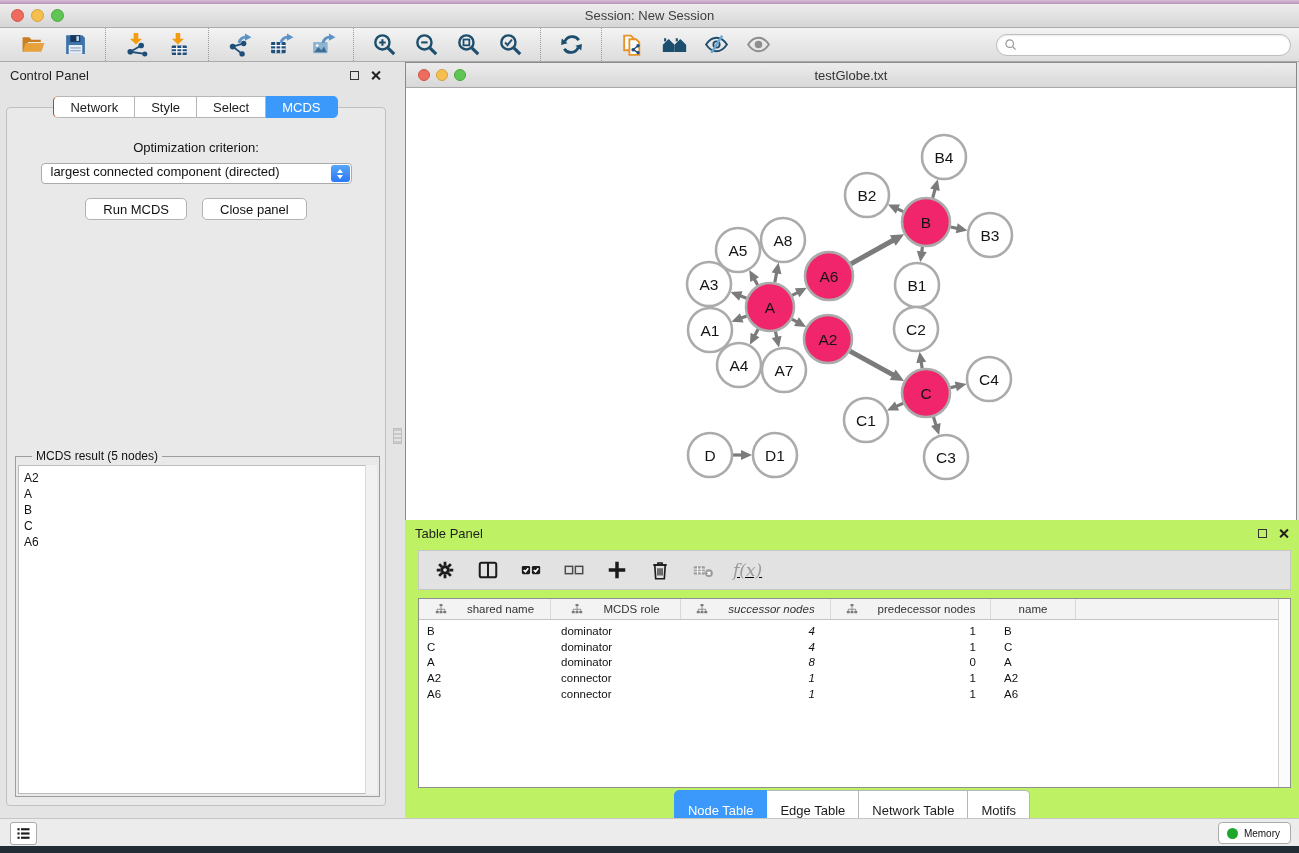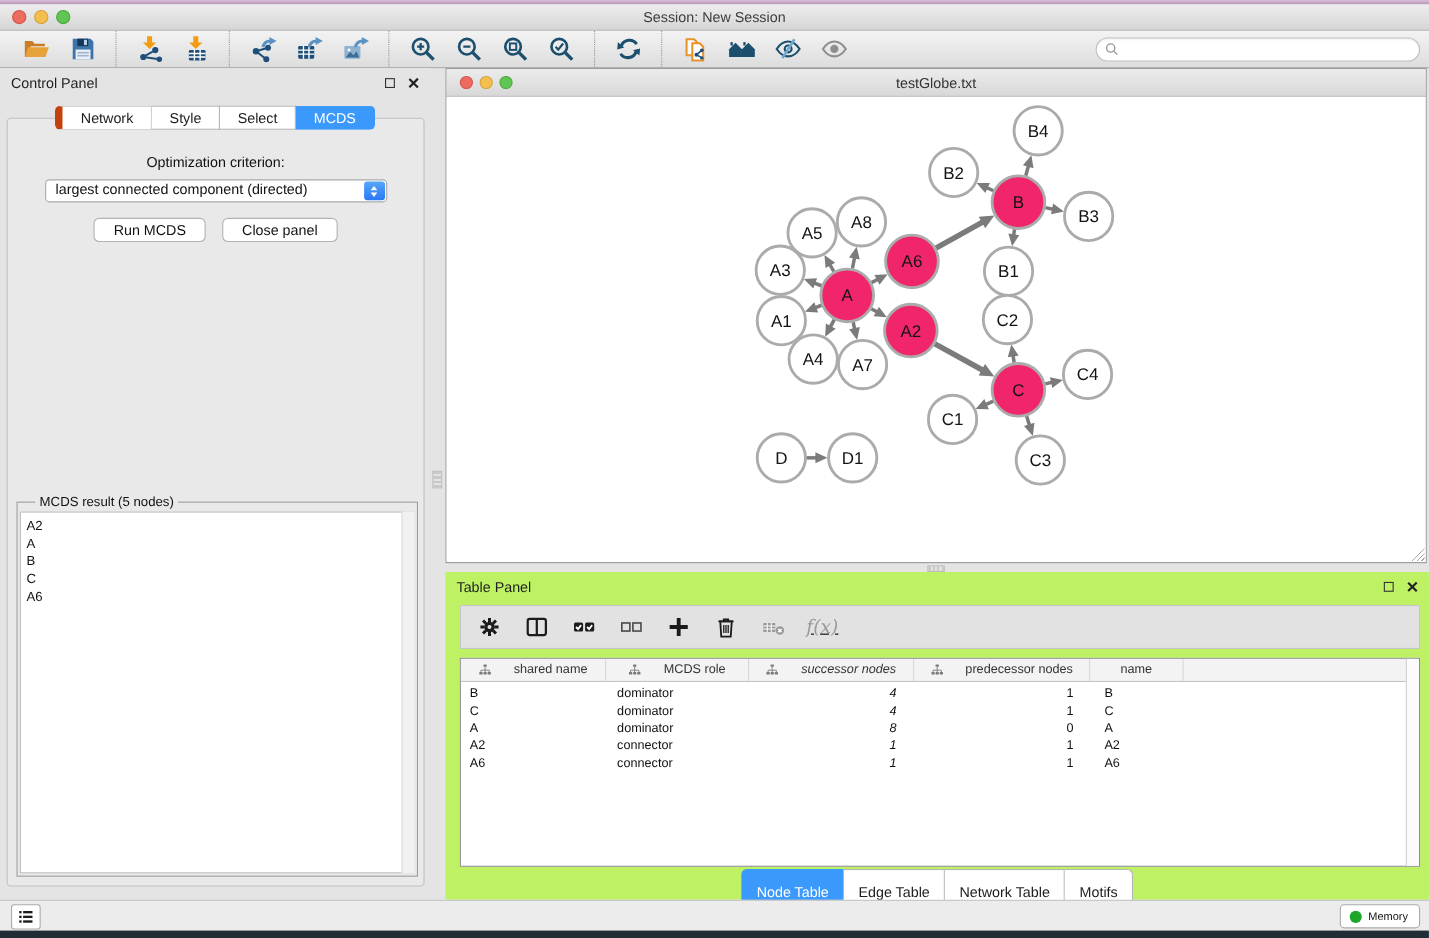--- a/index.html
+++ b/index.html
@@ -48,21 +48,21 @@
   .close-btn::before,.close-btn::after { content:""; position:absolute; left:5px; top:0;
     width:2.4px; height:11px; background:#222; }
   .close-btn::before { transform:rotate(45deg); }
   .close-btn::after { transform:rotate(-45deg); }
 
   
   .control-panel { position:absolute; left:0; top:62px; width:391px; height:756px; background:#e4e4e4; }
   .cp-tabs { position:absolute; left:0; top:34px; width:100%; display:flex; justify-content:center; z-index:3; }
   .cp-tab { height:22px; padding:0 16px; background:#fff; border:1px solid #b6b6b6; border-left:none;
     font-size:13px; color:#1c1c1c; display:flex; align-items:center; cursor:pointer; }
-  .cp-tab:first-child { border-left:7px solid #c2410c; border-radius:5px 0 0 5px;text-align:right; }
+  .cp-tab:first-child { border-left:1px solid #c2410c; border-radius:5px 0 0 5px;text-align:right; }
   .cp-tab:last-child { border-radius:0 5px 5px 0; }
   .cp-tab.selected { background:#3b99fc; border-color:#3b99fc; color:#fff; }
   .cp-content { position:absolute; left:6px; top:45px; right:5px; bottom:12px;
     background:#e9e9e9; border:1px solid #c0c0c0; border-radius:4px; }
   .opt-label { margin-top:32px; text-align:center; font-size:13px; color:#111; }
   .opt-select { position:relative; margin:8px auto 0; width:311px; height:21px; background:#fff;
     border:1px solid #ababab; border-radius:4px; display:flex; align-items:flex-start; padding-left:9px;
     font-size:13px; color:#111; cursor:pointer; }
   .opt-stepper { position:absolute; right:1px; top:1px; width:19px; height:17px; border-radius:3px;
     background:linear-gradient(#56a7f9,#2a78f5); display:flex; flex-direction:column;
@@ -82,21 +82,21 @@
     background:#f1f1f1; border-left:1px solid #d9d9d9; }
   .result-item { height:16px; }
 
   
   .v-grip { position:absolute; left:393px; top:428px; width:9px; height:16px;
     background:repeating-linear-gradient(#c9c9c9 0 2px, #e4e4e4 2px 4px); border:1px solid #bfbfbf; }
   .h-grip { position:absolute; left:843px; top:514px; width:16px; height:6px;
     background:repeating-linear-gradient(90deg,#c9c9c9 0 2px, #e4e4e4 2px 4px); border:1px solid #bfbfbf; }
 
   
-  .net-window { position:absolute; left:405px; top:62px; width:892px; height:450px;
+  .net-window { position:absolute; left:405px; top:62px; width:892px; height:527px;
     border:1px solid #8a8a8a; background:#fff; }
   .net-titlebar { position:relative; height:25px; background:linear-gradient(#ececec,#d8d8d8);
     border-bottom:1px solid #a8a8a8; display:flex; align-items:center; }
   .net-lights { position:absolute; left:12px; top:6px; display:flex; gap:6px; }
   .net-lights .light { width:12px; height:12px; }
   .net-title { width:100%; text-align:center; font-size:13px; color:#333; }
   .net-canvas { position:absolute; left:0; top:25px; right:0; bottom:0; background:#fff; overflow:hidden; }
   .net-canvas svg { width:100%; height:100%; }
   .net-resize { position:absolute; right:1px; bottom:1px; width:12px; height:12px;
     background:

